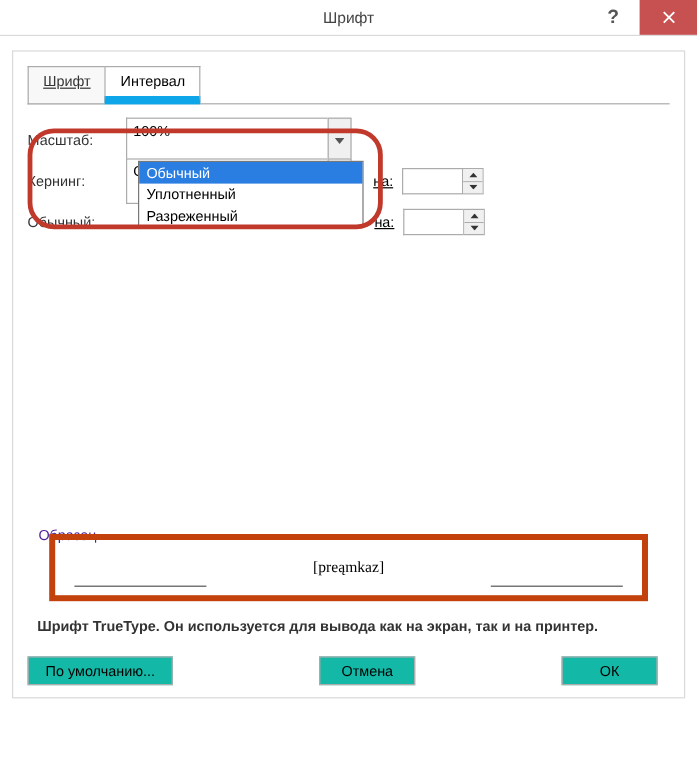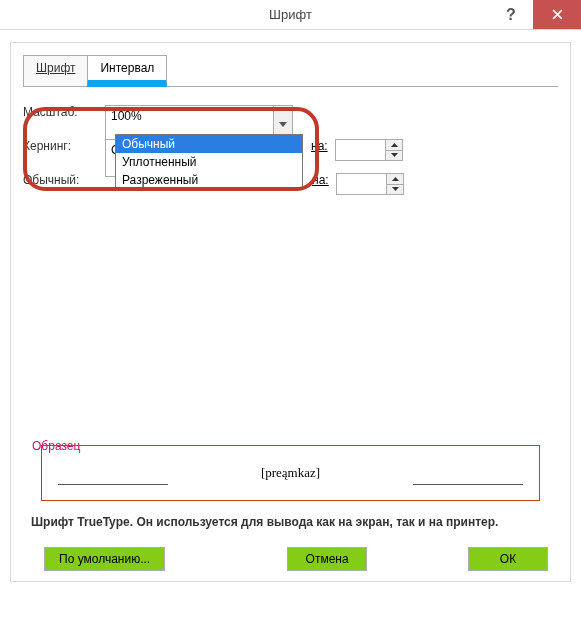--- a/index.html
+++ b/index.html
@@ -81,20 +81,21 @@
   }
   .tab u { text-decoration: underline; }
   .tabline {
     position: absolute;
     left: 0; right: 0;
     bottom: 0;
     border-bottom: 1px solid #ababab;
   }
   .row {
     display: flex;
+    align-items: center;
     margin-bottom: 10px;
     height: 24px;
   }
   .label {
     width: 82px;
     color: #333;
   }
   .combo, .spinner-box {
     display: flex;
     align-items: stretch;
@@ -186,30 +187,30 @@
   }
   .hl1 { left: 12px; top: 64px; width: 296px; height: 84px; }
   .fieldset-sample {
     position: absolute;
     left: 16px;
     right: 16px;
     top: 388px;
   }
   .fieldset-label {
     font-size: 12px;
-    color: #be185d;
+    color: #4c1d95;
     background: #fff;
     padding: 0 3px;
     position: relative;
     top: 8px;
     left: 2px;
     display: inline-block;
   }
   .sample-box {
-    border: 1px solid #c2410c;
+    border: 5px solid #c2410c;
     height: 56px;
     margin-top: 0;
     display: flex;
     align-items: center;
     justify-content: center;
     position: relative;
     margin-left: 14px;
     margin-right: 14px;
   }
   .sample-left, .sample-right {
@@ -231,26 +232,25 @@
     font-weight: bold;
   }
   .button-row {
     position: absolute;
     left: 12px; right: 12px; bottom: 10px;
     display: flex;
     align-items: center;
   }
   .btn {
     border: 1px solid #adadad;
-    background: #84cc16;
+    background: #14b8a6;
     padding: 4px 14px;
     font-size: 12px;
     min-width: 80px;
     text-align: center;
-    margin-left: 21px;
   }
   .btn.default { margin-right: auto; }
   .btn.ok { margin-left: auto; margin-right: 10px; }
   .pts-label { margin-left: 6px; }
 </style>
 </head>
 <body>
 
 <div class="titlebar">
   <div class="title">Шрифт</div>

